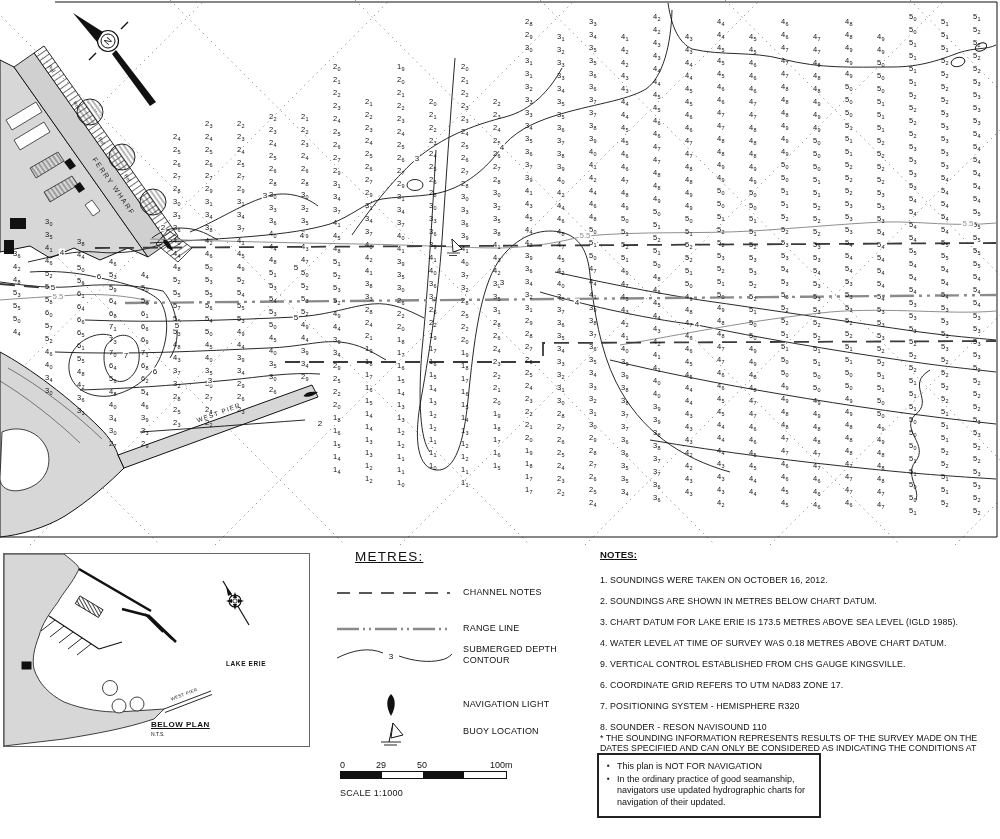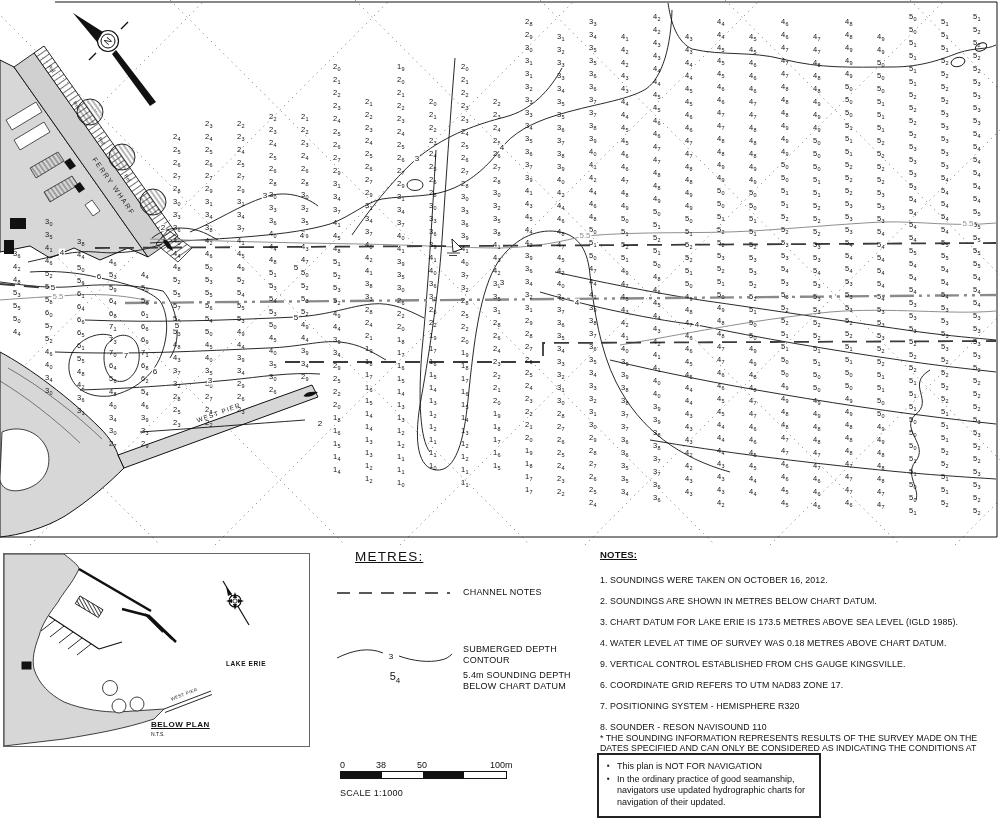--- a/index.html
+++ b/index.html
@@ -1173,58 +1173,71 @@
 
   <div id="legend-title">METRES:</div>
 
   <div class="leg-row" style="top:578px;">
     <svg class="leg-sym" width="120" height="30">
       <path d="M 2,15 L 115,15" stroke="#222" stroke-width="1.6" stroke-dasharray="13 9" fill="none"></path>
     </svg>
     <span class="leg-lab">CHANNEL NOTES</span>
   </div>
 
+  <div class="leg-row" style="top:614px;">
+    <svg class="leg-sym" width="120" height="30">
+      <path d="M 2,15 L 115,15" stroke="#8a8a8a" stroke-width="2.6" stroke-dasharray="22 4 2 4 2 4" fill="none"></path>
+    </svg>
+    <span class="leg-lab">RANGE LINE</span>
+  </div>
 
   <div class="leg-row" style="top:640px;">
     <svg class="leg-sym" width="120" height="30">
       <path d="M 2,18 C 18,10 34,7 48,13" stroke="#111" stroke-width="0.9" fill="none"></path>
       <path d="M 64,16 C 78,21 94,23 106,20 C 111,19 114,17 117,14" stroke="#111" stroke-width="0.9" fill="none"></path>
       <text x="56" y="19" font-size="8" font-family="Liberation Sans, sans-serif" text-anchor="middle">3</text>
     </svg>
     <span class="leg-lab">SUBMERGED DEPTH CONTOUR</span>
   </div>
 
-  <div class="leg-row" style="top:666px;">
-    <div class="leg-sym" style="text-align:center;">
-      <span style="font-size:11px;">5</span><span style="font-size:8px;position:relative;top:3px;">4</span>
-    </div>
-    <span class="leg-lab">5.4m SOUNDING DEPTH
-BELOW CHART DATUM</span>
+
+  <div class="leg-row" style="top:690px;">
+    <svg class="leg-sym" width="120" height="30">
+      <path d="M 56,26 C 51,17 51,9 56,4 C 61,9 61,17 56,26 Z" fill="#111"></path>
+    </svg>
+    <span class="leg-lab">NAVIGATION LIGHT</span>
   </div>
 
-
+  <div class="leg-row" style="top:717px;">
+    <svg class="leg-sym" width="120" height="30">
+      <path d="M 54,25 L 58,6" stroke="#111" stroke-width="1" fill="none"></path>
+      <polygon points="58,6 68,18 56,21" fill="#fff" stroke="#111" stroke-width="1"></polygon>
+      <path d="M 46,25 L 66,25 M 49,28 L 62,28" stroke="#111" stroke-width="0.9"></path>
+    </svg>
+    <span class="leg-lab">BUOY LOCATION</span>
+  </div>
 
   <div id="notes">
     <div id="notes-title">NOTES:</div>
     <div id="note-lines">
         <div class="note-line" style="top: 26px;">1. SOUNDINGS WERE TAKEN ON OCTOBER 16, 2012.</div>
         <div class="note-line" style="top: 47px;">2. SOUNDINGS ARE SHOWN IN METRES BELOW CHART DATUM.</div>
         <div class="note-line" style="top: 68px;">3. CHART DATUM FOR LAKE ERIE IS 173.5 METRES ABOVE SEA LEVEL (IGLD 1985).</div>
         <div class="note-line" style="top: 89px;">4. WATER LEVEL AT TIME OF SURVEY WAS 0.18 METRES ABOVE CHART DATUM.</div>
         <div class="note-line" style="top: 110px;">9. VERTICAL CONTROL ESTABLISHED FROM CHS GAUGE KINGSVILLE.</div>
         <div class="note-line" style="top: 131px;">6. COORDINATE GRID REFERS TO UTM NAD83 ZONE 17.</div>
         <div class="note-line" style="top: 152px;">7. POSITIONING SYSTEM - HEMISPHERE R320</div>
         <div class="note-line" style="top: 173px;">8. SOUNDER - RESON NAVISOUND 110</div>
       </div>
     <div id="note-footnote">* THE SOUNDING INFORMATION REPRESENTS RESULTS OF THE SURVEY MADE ON THE DATES SPECIFIED AND CAN ONLY BE CONSIDERED AS INDICATING THE CONDITIONS AT THAT TIME.</div>
   </div>
 
   <div id="scalebar">
     <span class="sb-tick" style="left:0;">0</span>
-    <span class="sb-tick" style="left:36px;">38</span>
+    <span class="sb-tick" style="left:36px;">29</span>
     <span class="sb-tick" style="left:77px;">50</span>
     <span class="sb-tick" style="left:150px;">100m</span>
     <div id="sb-bar">
       <div class="sb-seg" style="left:0;width:41px;background:#111;"></div>
       <div class="sb-seg" style="left:41px;width:41px;background:#fff;"></div>
       <div class="sb-seg" style="left:82px;width:41px;background:#111;"></div>
       <div class="sb-seg" style="left:123px;width:42px;background:#fff;"></div>
     </div>
     <div id="scale-text">SCALE 1:1000</div>
   </div>

